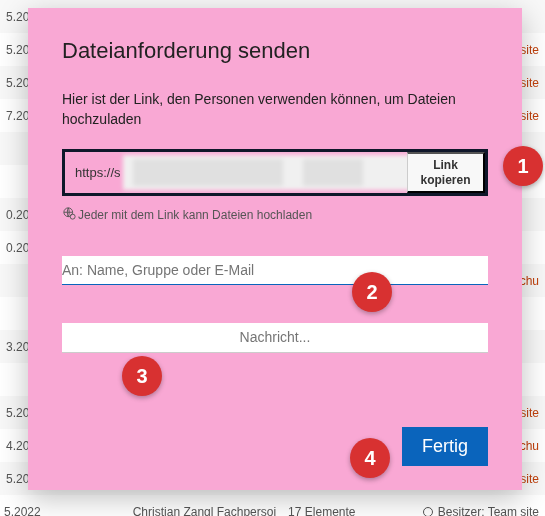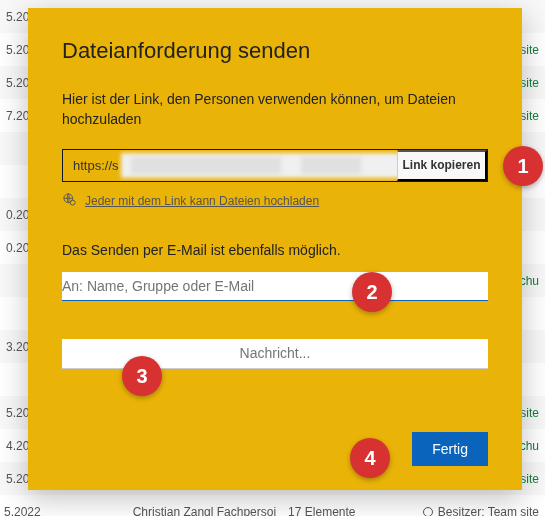--- a/index.html
+++ b/index.html
@@ -14,44 +14,44 @@
     .bg { position: absolute; inset: 0; background: #fff; }
     .bg-row {
       position: absolute; left: 0; right: 0;
       background: #fff; height: 33px;
       font-size: 12px; color: #444;
       display: flex; align-items: center; justify-content: space-between;
       padding: 0 6px;
     }
     .bg-row:nth-child(odd) { background: #f8f8f8; }
     .bg-text-left { color: #555; }
-    .bg-text-right { color: #15803d; }
+    .bg-text-right { color: #c2410c; }
     .dialog {
       position: absolute;
       left: 28px; top: 8px;
       width: 494px; height: 482px;
-      background: #eab308;
+      background: #f9a8d4;
       box-shadow: 0 8px 28px rgba(0,0,0,0.25);
       padding: 30px 34px 20px 34px;
     }
     .dialog h1 {
       font-size: 22px;
       font-weight: 400;
       color: #222;
       margin-bottom: 26px;
     }
     .subhead {
       font-size: 14px;
       color: #222;
       line-height: 1.4;
       margin-bottom: 20px;
     }
     .linkrow {
       display: flex;
-      border: 1px solid #0f172a;
+      border: 3px solid #0f172a;
       margin-bottom: 10px;
     }
     .linkbox {
       flex: 1;
       padding: 8px 10px;
       font-size: 13px;
       color: #333;
       display: flex;
       align-items: center;
       position: relative;
@@ -64,37 +64,36 @@
       background: #f0f0f0;
       filter: blur(2px);
     }
     .blurmask::before, .blurmask::after {
       content: ""; position: absolute; top: 4px; bottom: 4px;
       background: #e0e0e0;
     }
     .blurmask::before { left: 10px; width: 150px; }
     .blurmask::after { left: 180px; width: 60px; }
     .copy-btn {
-      width: 90px;
+      width: 78px;
       background: #f8f8f8;
       border-left: 1px solid #ccc;
       font-size: 12px;
       text-align: center;
       display: flex; align-items: center; justify-content: center;
       cursor: pointer;
       line-height: 1.2;
       padding: 4px;
       color: #333;
       font-weight: 600;
     }
     .permrow {
-      display: flex; align-items: center; gap: 8px;
+      display: flex; align-items: center; gap: 1px;
       font-size: 12px; color: #555;
       margin-bottom: 32px;
-      text-decoration: underline;
     }
     .perm-icon svg { width: 15px; height: 15px; stroke: #555; fill: none; }
     .sub2 { font-size: 14px; color: #222; margin-bottom: 14px; }
     .input-line {
       width: 100%;
       border: none;
       border-bottom: 1px solid #0a64bc;
       font-size: 14px;
       padding: 6px 0;
       outline: none;
@@ -118,21 +117,21 @@
     .textarea-line::placeholder { color: #666; opacity: 0.9; }
     .footer {
       position: absolute;
       right: 34px; bottom: 24px;
     }
     .done-btn {
       background: #0a64bc;
       color: #fff;
       border: none;
       padding: 9px 20px;
-      font-size: 14px;
+      font-size: 18px;
       cursor: pointer;
     }
     .callout {
       position: absolute;
       width: 40px; height: 40px;
       background: #d83131;
       border-radius: 50%;
       color: #fff;
       font-size: 20px;
       font-weight: 600;
@@ -238,21 +237,20 @@
     <span class="perm-icon">
       <svg viewBox="0 0 24 24" stroke-width="1.5">
           <circle cx="10" cy="10" r="7"></circle>
           <path d="M3 10h14M10 3c2 3 2 11 0 14M10 3c-2 3-2 11 0 14"></path>
           <circle cx="17" cy="17" r="4"></circle>
         </svg>
     </span>
     <span>Jeder mit dem Link kann Dateien hochladen</span>
   </div>
 
-  <p class="sub2">Das Senden per E-Mail ist ebenfalls möglich.</p>
 
   <input class="input-line" type="text" placeholder="An: Name, Gruppe oder E-Mail" style="">
 
   <textarea class="textarea-line" placeholder="Nachricht..." style=""></textarea>
 
   <div class="footer">
     <button class="done-btn">Fertig</button>
   </div>
 </div>
 

